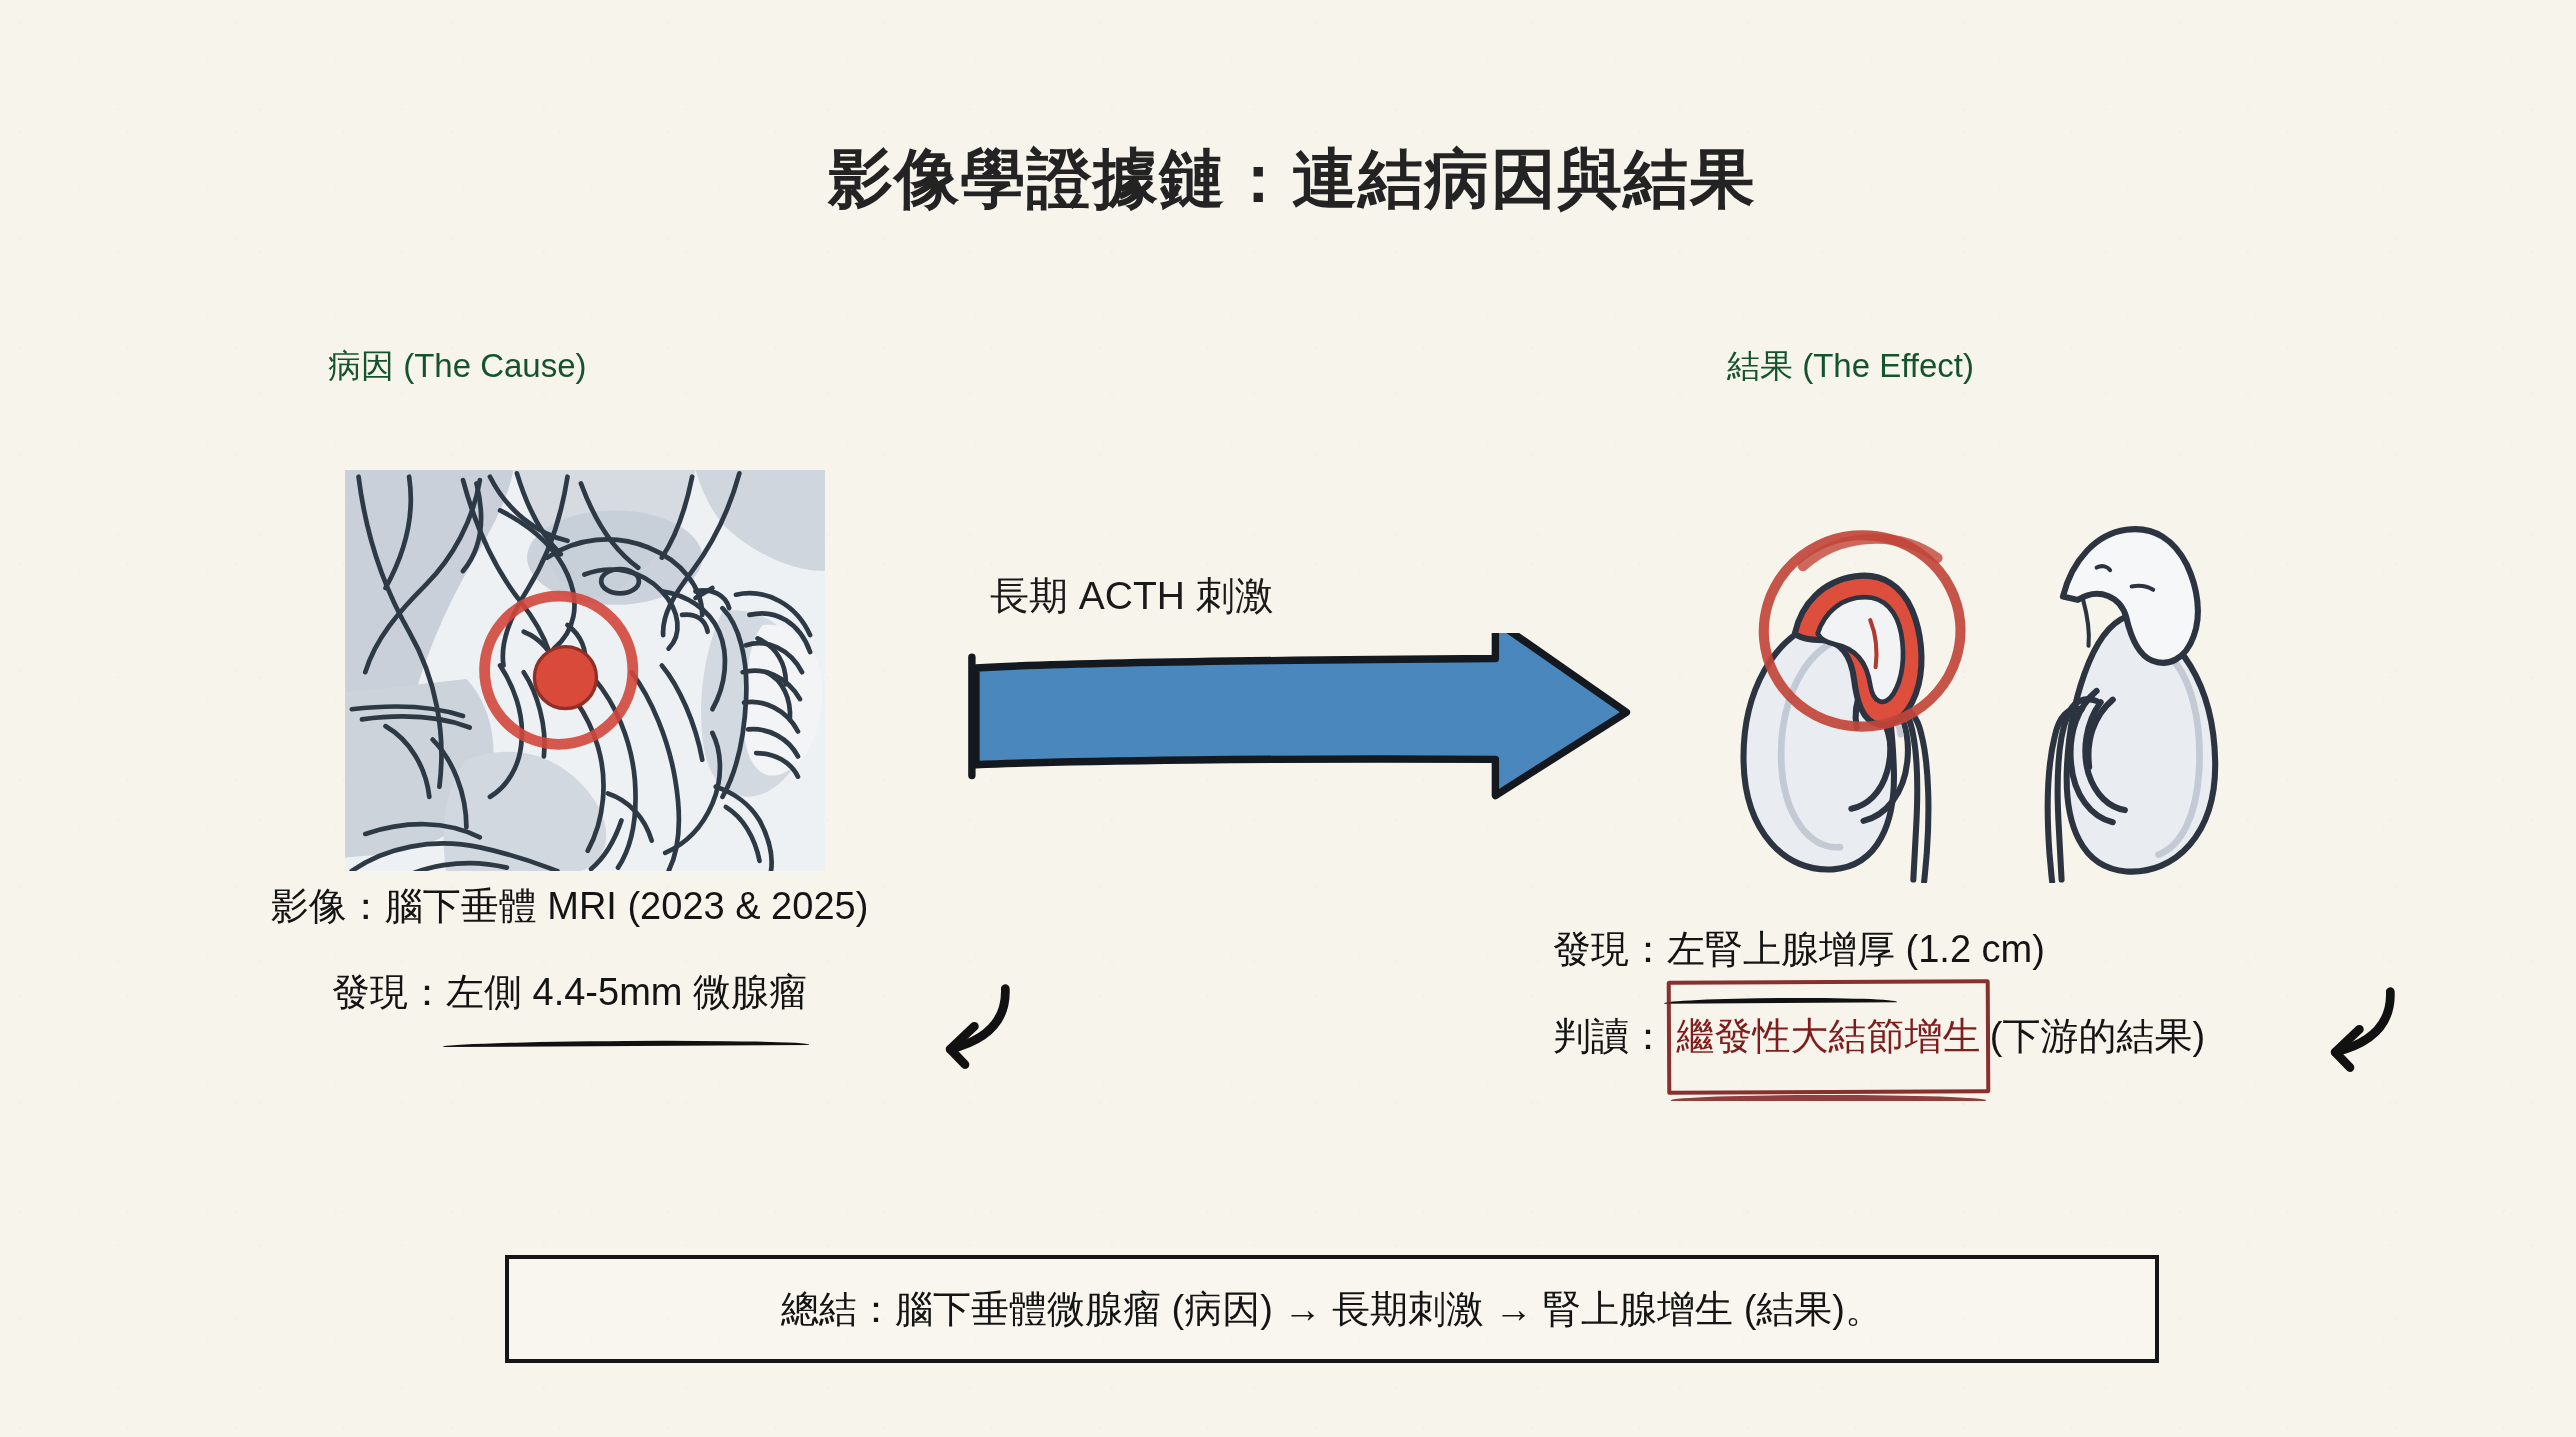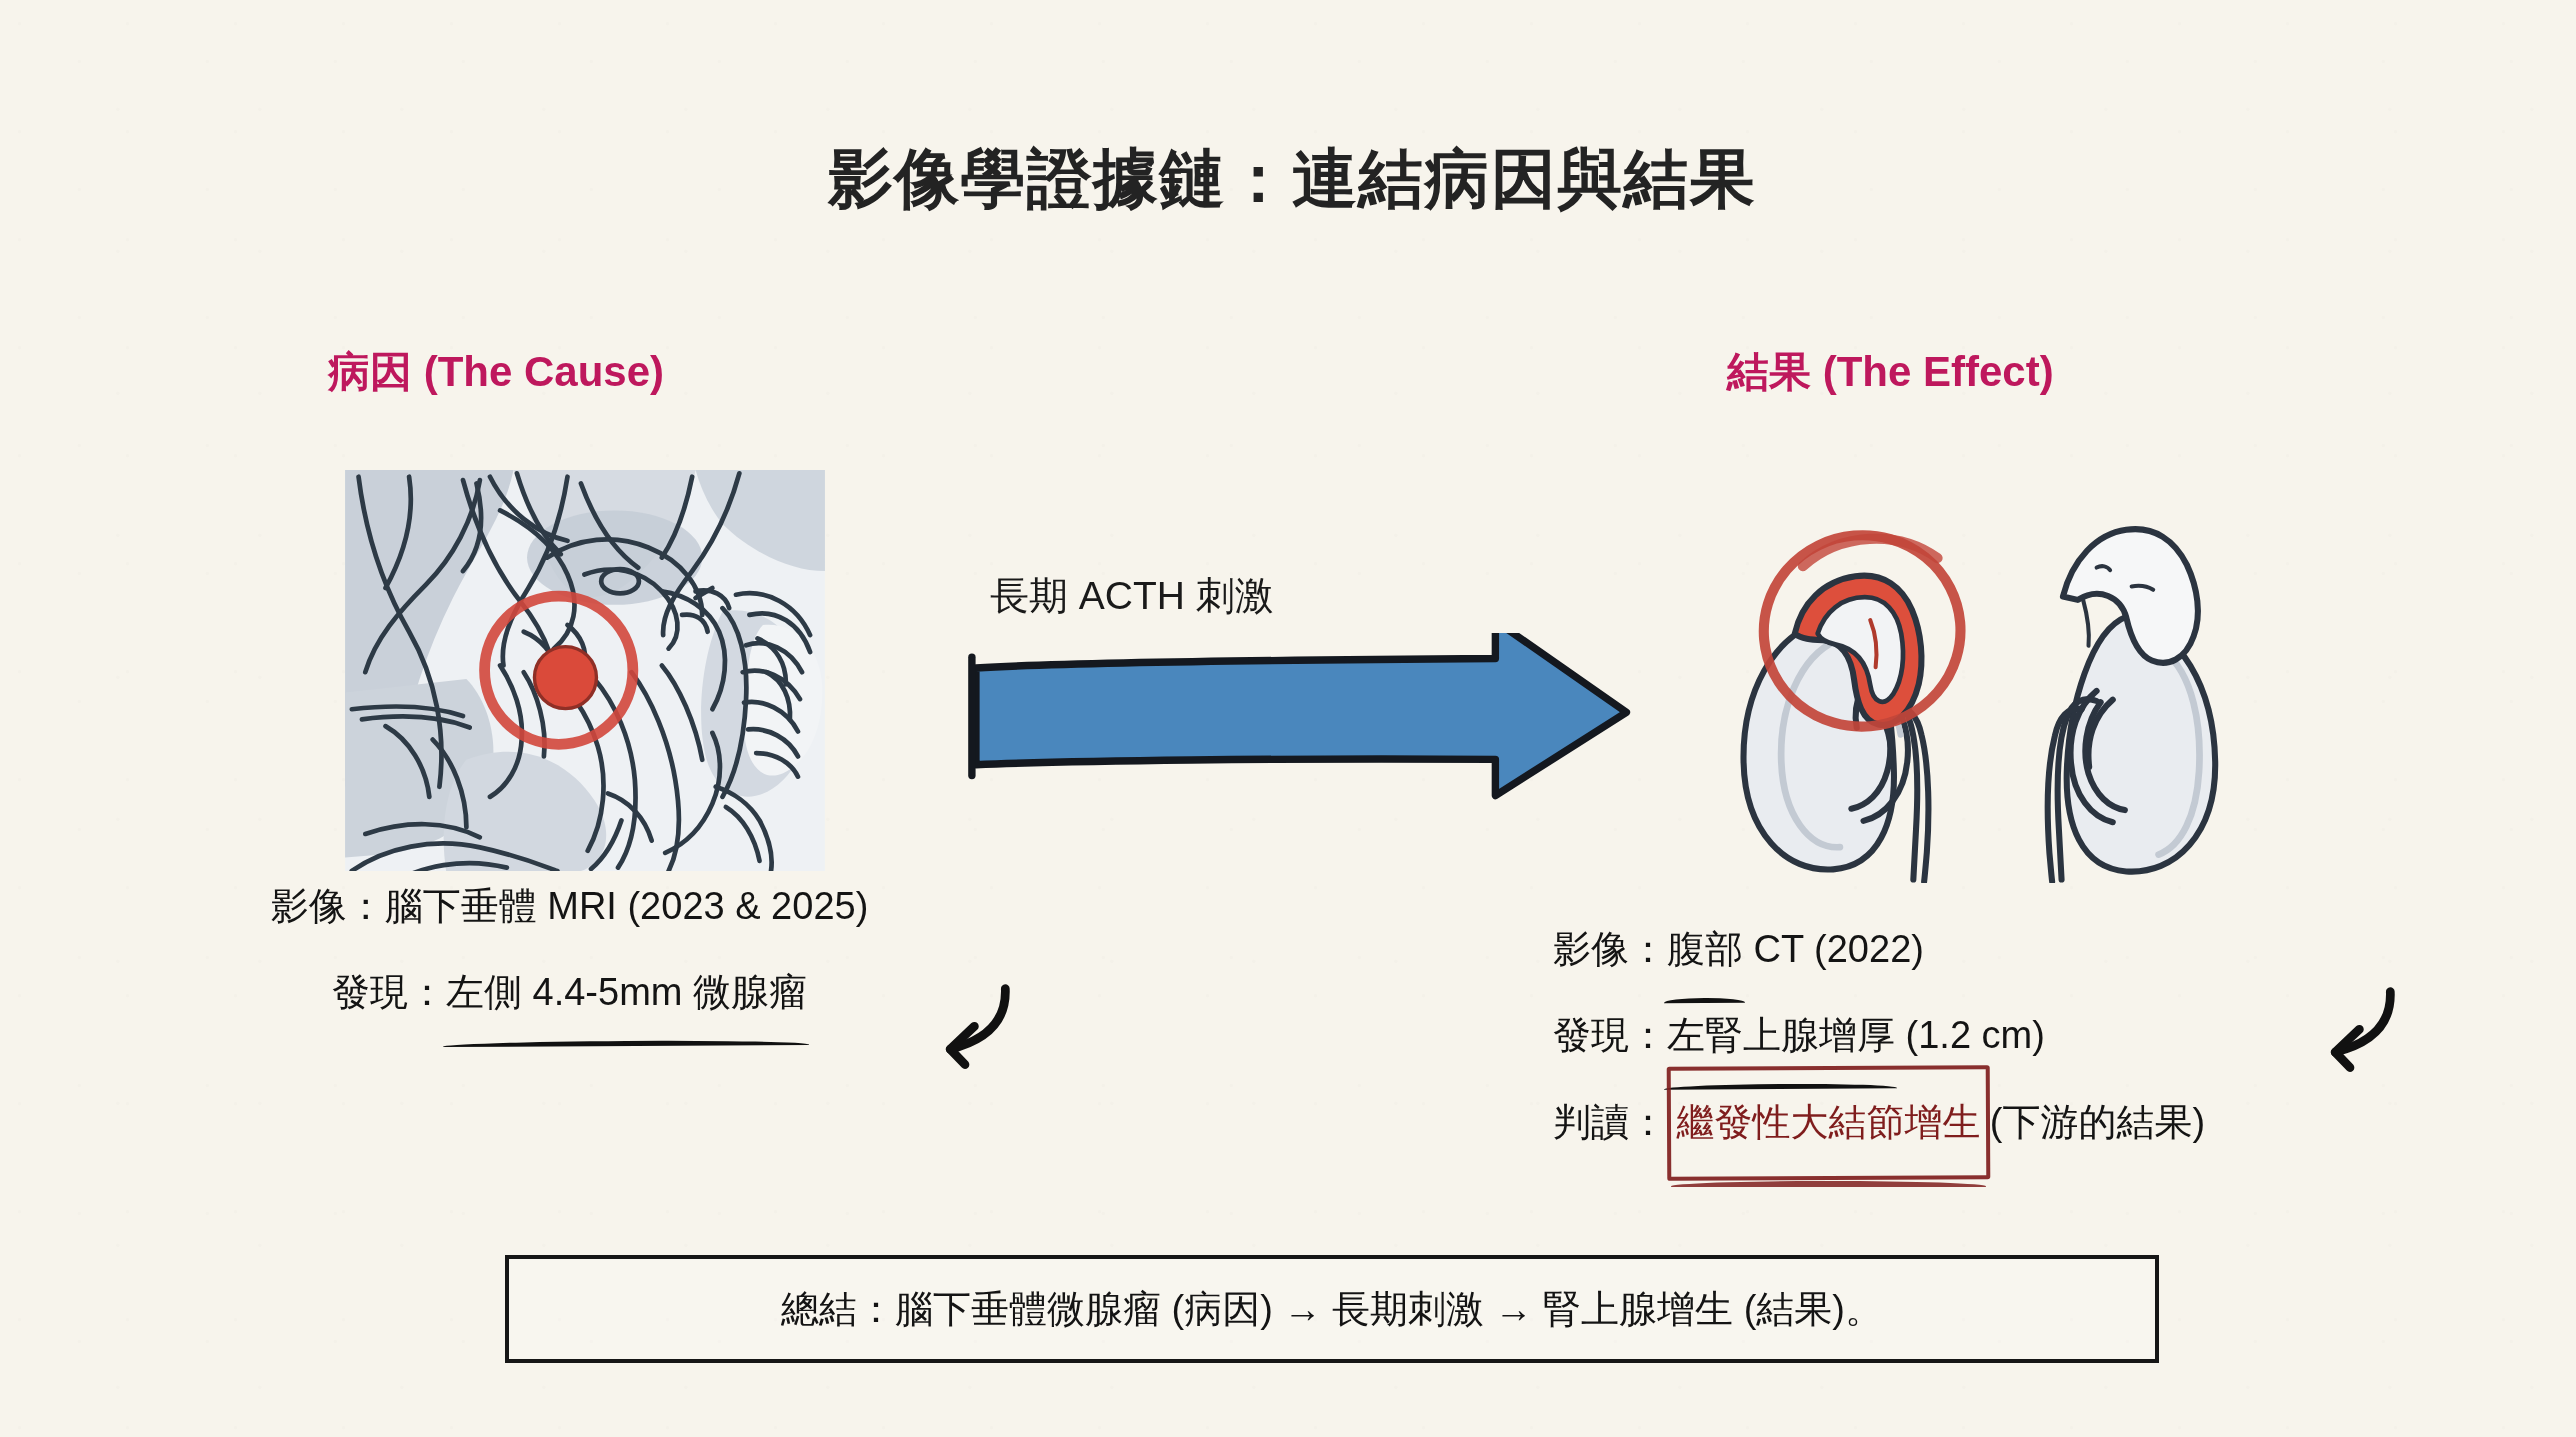--- a/index.html
+++ b/index.html
@@ -31,23 +31,23 @@
     text-align: center;
     font-size: 65px;
     font-weight: 700;
     letter-spacing: 1.3px;
     color: #232323;
   }
 
   
   .col-heading {
     position: absolute;
-    font-size: 42px;
-    font-weight: 700;
-    color: #be185d;
+    font-size: 33px;
+    font-weight: 400;
+    color: #14532d;
     white-space: nowrap;
   }
   #cause-heading { left: 328px; top: 344px; }
   #effect-heading { left: 1727px; top: 344px; }
 
   
   #mri-figure {
     position: absolute;
     left: 345px;
     top: 470px;
@@ -311,23 +311,20 @@
 
 <div id="cause-curve-arrow" class="curve-arrow">
   <svg viewBox="0 0 250 190" width="168" height="128" xmlns="http://www.w3.org/2000/svg">
     <path d="M118,32 C120,78 92,108 36,122" fill="none" stroke="#111" stroke-width="13" stroke-linecap="round"></path>
     <path d="M36,122 L72,88 M36,122 L58,145" fill="none" stroke="#111" stroke-width="13" stroke-linecap="round"></path>
   </svg>
 </div>
 
 <div id="effect-captions" class="caption-block">
   <span class="cap-line">
-    <span class="cap-label">影像：</span><span class="underlined">腹部</span><span> CT (2022)</span>
-  </span>
-  <span class="cap-line">
     <span class="cap-label">發現：</span><span class="underlined">左腎上腺增厚</span><span> (1.2 cm)</span>
   </span>
   <span class="cap-line">
     <span class="cap-label">判讀：</span><span class="boxed-blue">繼發性大結節增生</span><span>(下游的結果)</span>
   </span>
 </div>
 
 <div id="effect-curve-arrow" class="curve-arrow">
   <svg viewBox="0 0 250 190" width="168" height="128" xmlns="http://www.w3.org/2000/svg">
     <path d="M118,32 C120,78 92,108 36,122" fill="none" stroke="#111" stroke-width="13" stroke-linecap="round"></path>

